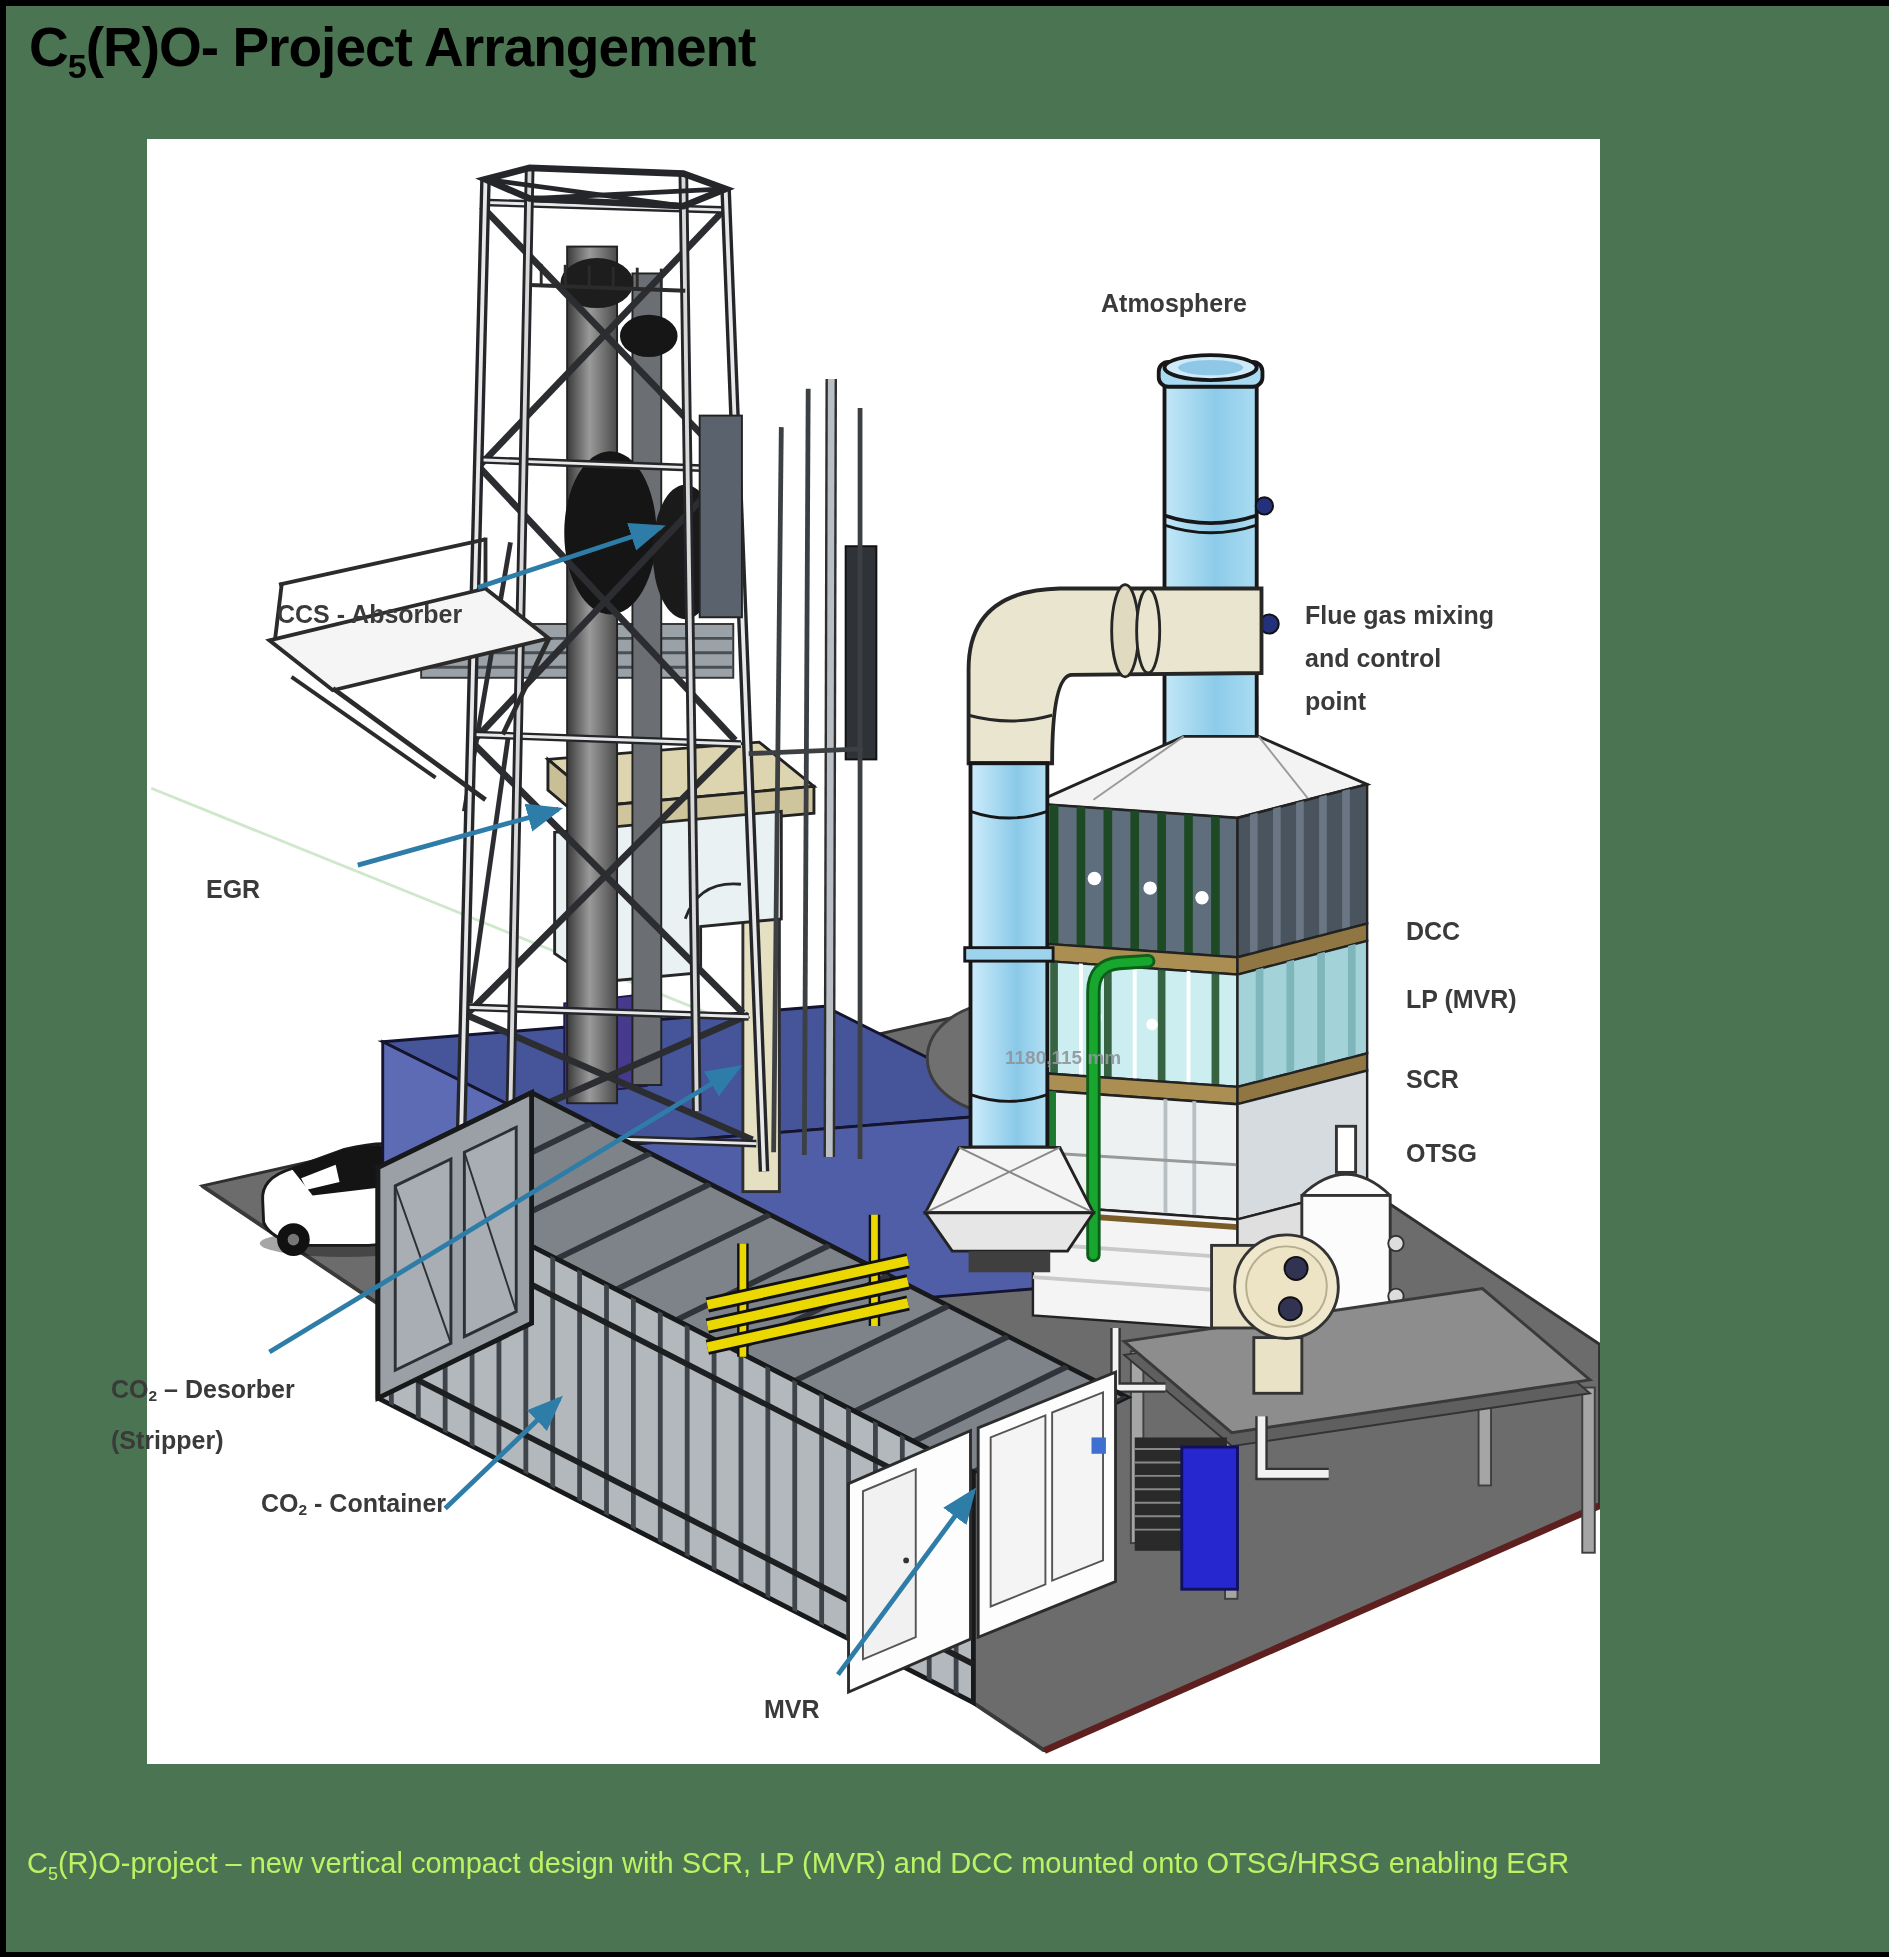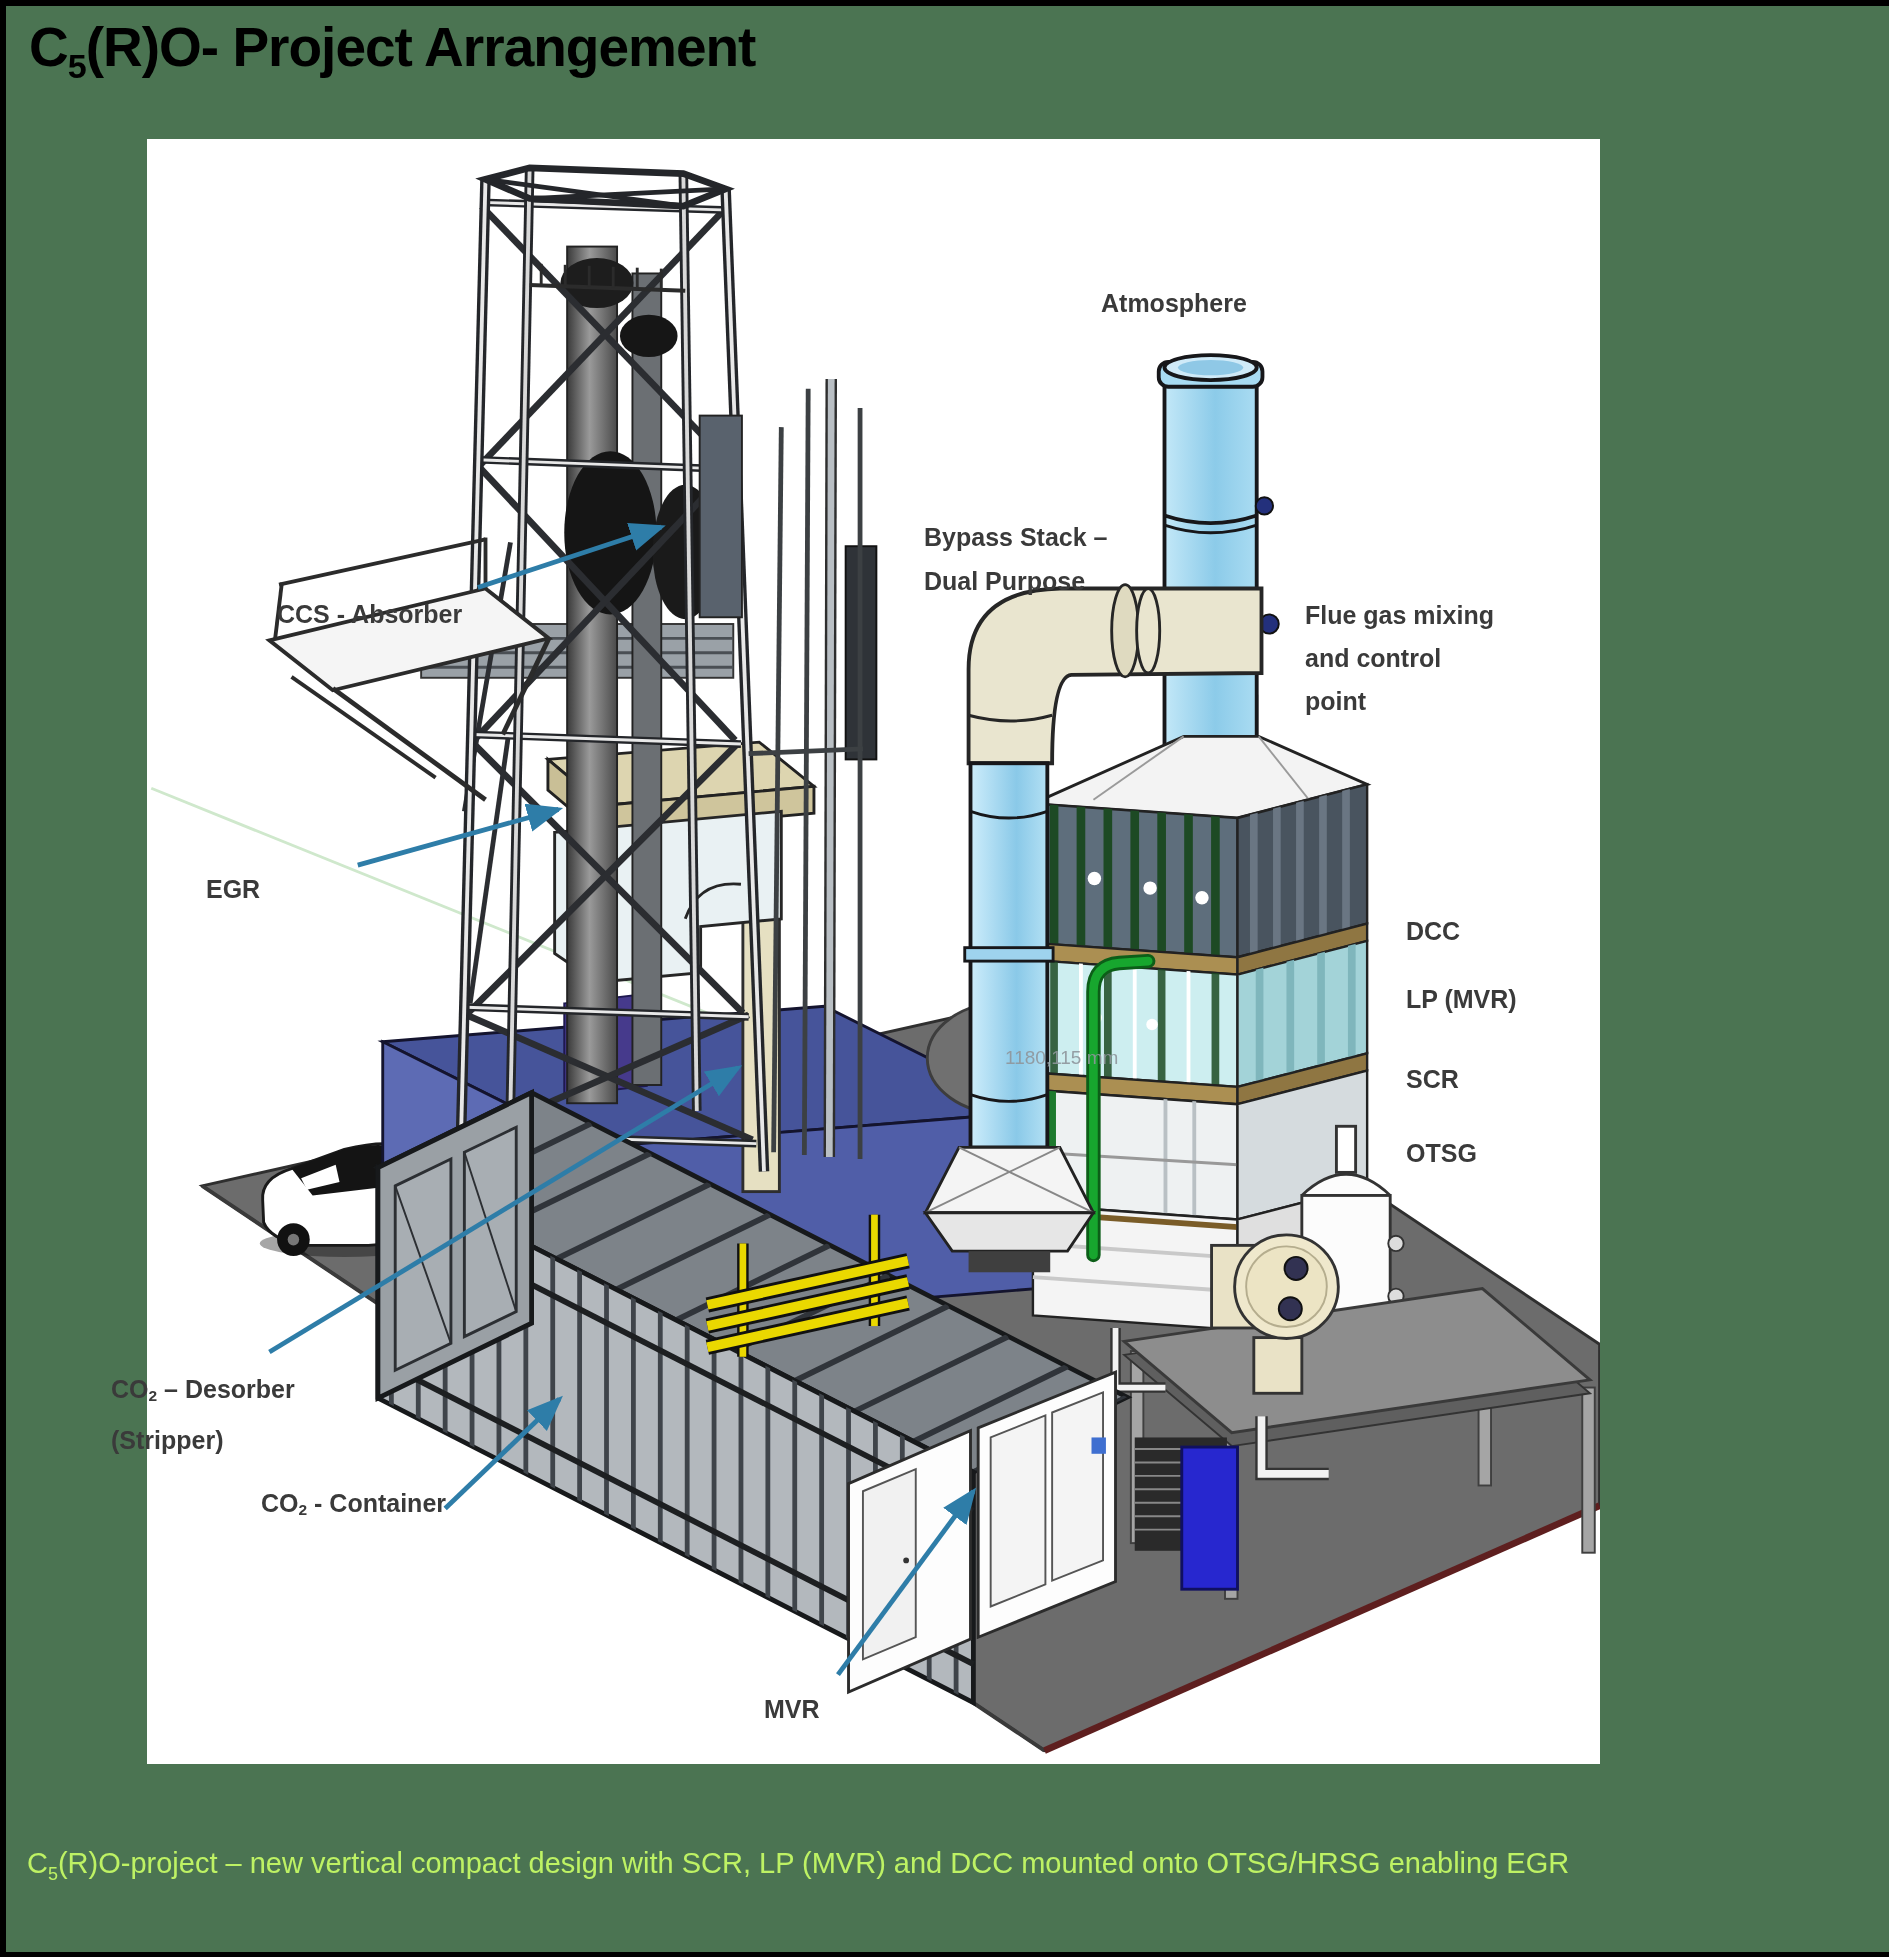--- a/index.html
+++ b/index.html
@@ -10,21 +10,21 @@
   .panel svg{position:absolute;left:0;top:0;width:100%;height:100%;}
   .page-title{position:absolute;left:29px;top:15.4px;z-index:20;color:#000;
               font-size:55px;font-weight:700;letter-spacing:-1px;white-space:nowrap;}
   .page-title sub{font-size:.62em;line-height:0;}
   .caption{position:absolute;left:27px;top:1841px;z-index:20;color:#bef264;
            font-size:29px;font-weight:400;line-height:45px;white-space:nowrap;}
   .caption sub{font-size:.62em;line-height:0;}
   .dl{position:absolute;z-index:10;color:#3a3a3a;font-size:25px;font-weight:600;
       line-height:44px;white-space:nowrap;}
   .dl sub{font-size:.62em;line-height:0;vertical-align:-0.18em;}
-  .dim{position:absolute;z-index:9;color:#8f969c;font-size:19px;font-weight:400;
+  .dim{position:absolute;z-index:9;color:#8f969c;font-size:19px;font-weight:700;
        opacity:.9;white-space:nowrap;}
 </style>
 </head>
 <body>
 
 <div class="slide">
 
   <div class="page-title"><span>C</span><sub>5</sub><span>(R)O- Project Arrangement</span></div>
 
   <div class="panel">
@@ -416,24 +416,20 @@
         <line x1="219" y1="756" x2="428" y2="698" marker-end="url(#ah)"></line>
         <line x1="127" y1="1263" x2="615" y2="967" marker-end="url(#ah)"></line>
         <line x1="310" y1="1426" x2="429" y2="1312" marker-end="url(#ah)"></line>
         <line x1="719" y1="1599" x2="860" y2="1408" marker-end="url(#ah)"></line>
       </g>
     </svg>
   </div>
 
   <div class="dl" style="left:1101px;top:281px"><span>Atmosphere</span></div>
   <div class="dl" style="left:277px;top:592px"><span>CCS - Absorber</span></div>
-  <div class="dl" style="left:924px;top:515px">
-    <div>Bypass Stack –</div>
-    <div>Dual Purpose</div>
-  </div>
   <div class="dl" style="left:1305px;top:594px;line-height:43px">
     <div>Flue gas mixing</div>
     <div>and control</div>
     <div>point</div>
   </div>
   <div class="dl" style="left:206px;top:867px"><span>EGR</span></div>
   <div class="dl" style="left:1406px;top:909px"><span>DCC</span></div>
   <div class="dl" style="left:1406px;top:977px"><span>LP (MVR)</span></div>
   <div class="dl" style="left:1406px;top:1057px"><span>SCR</span></div>
   <div class="dl" style="left:1406px;top:1131px"><span>OTSG</span></div>

